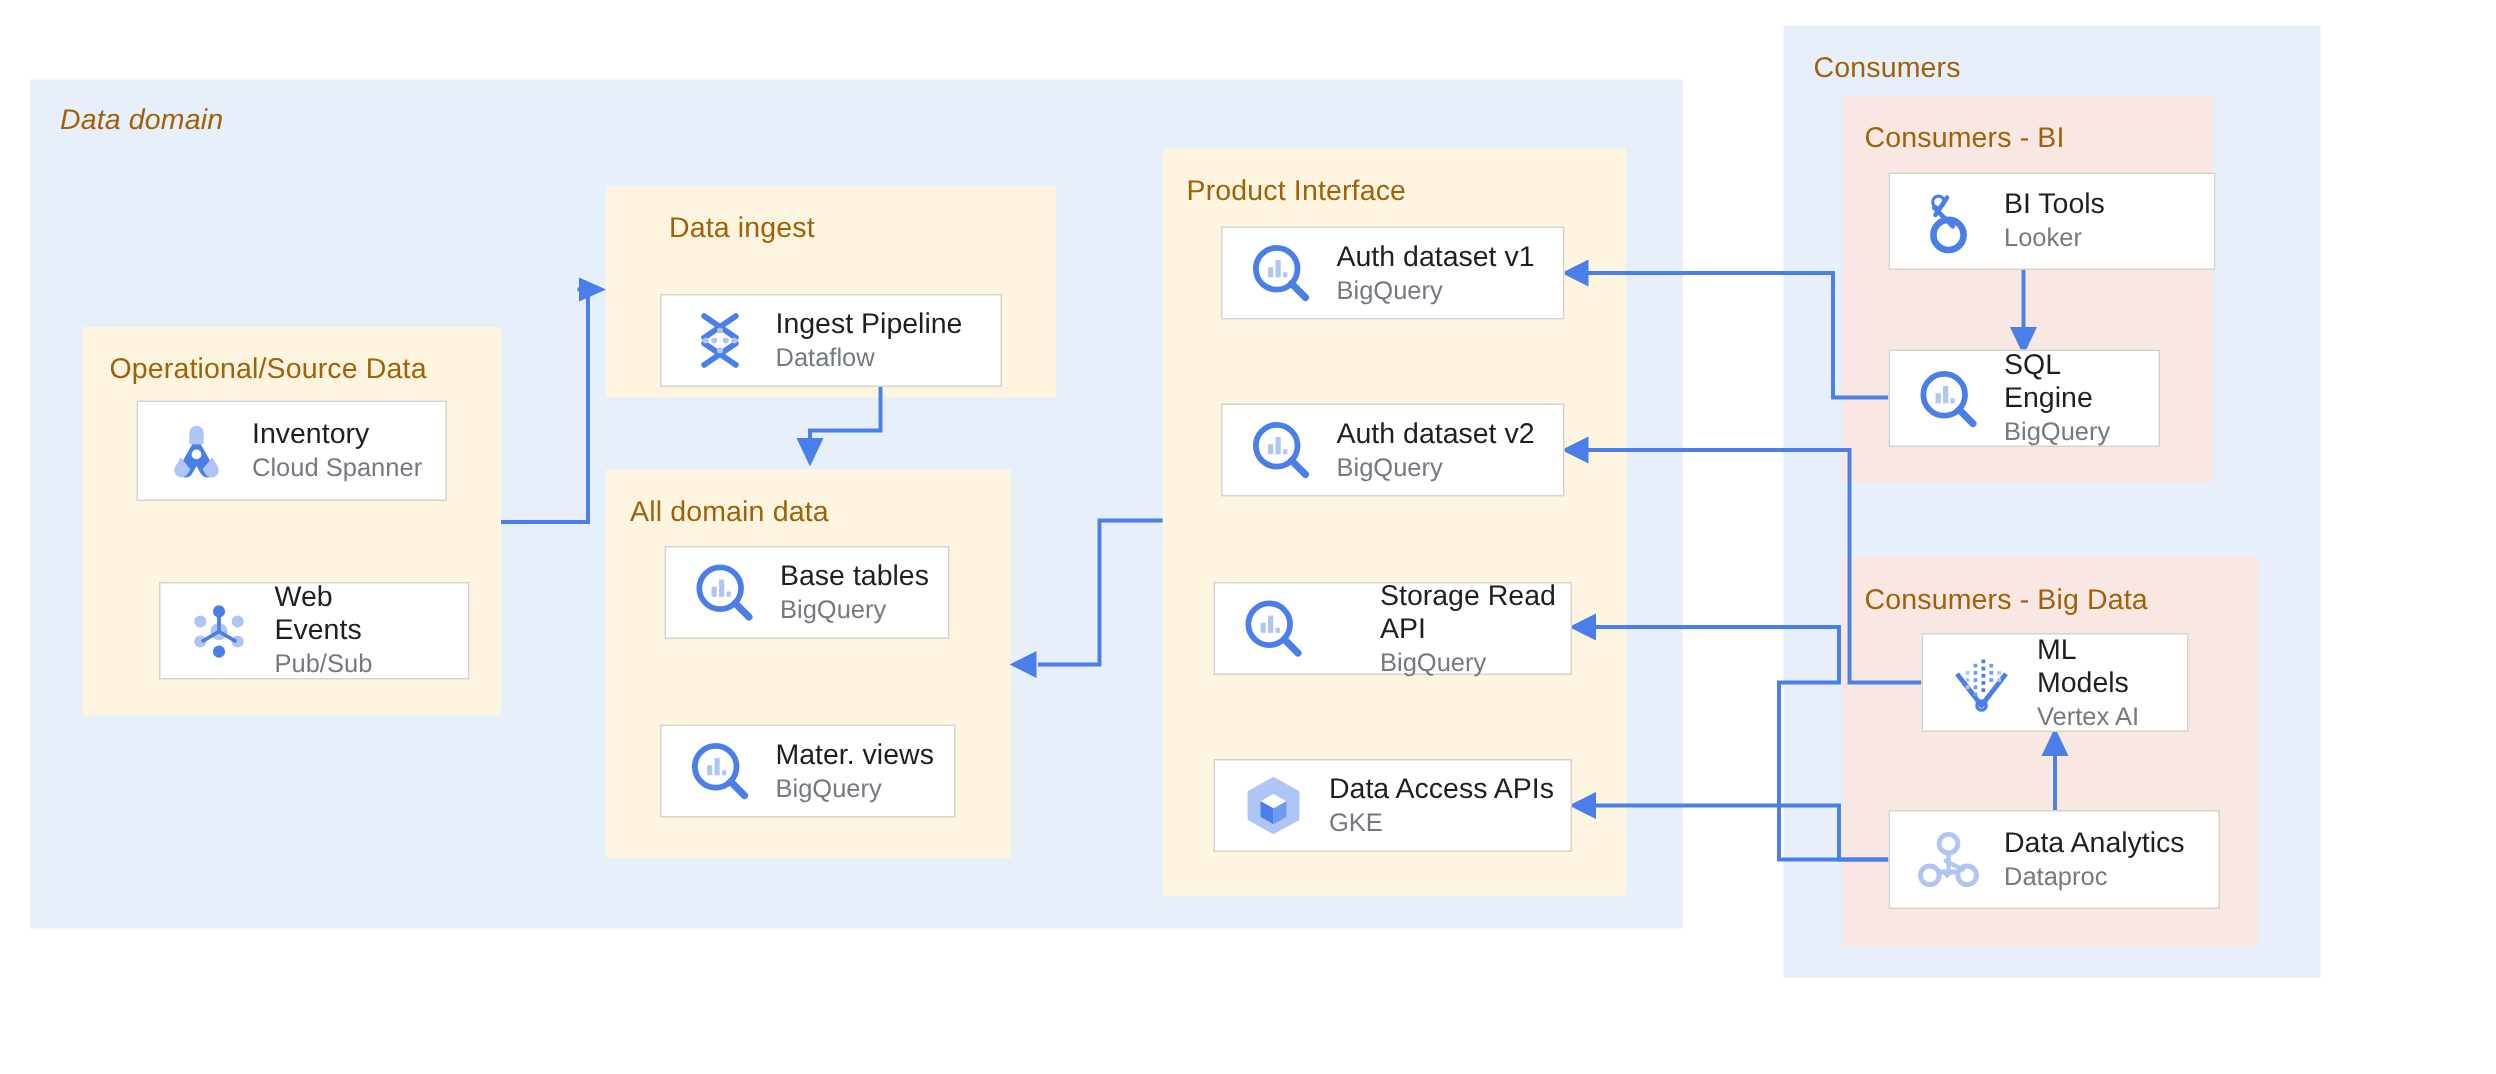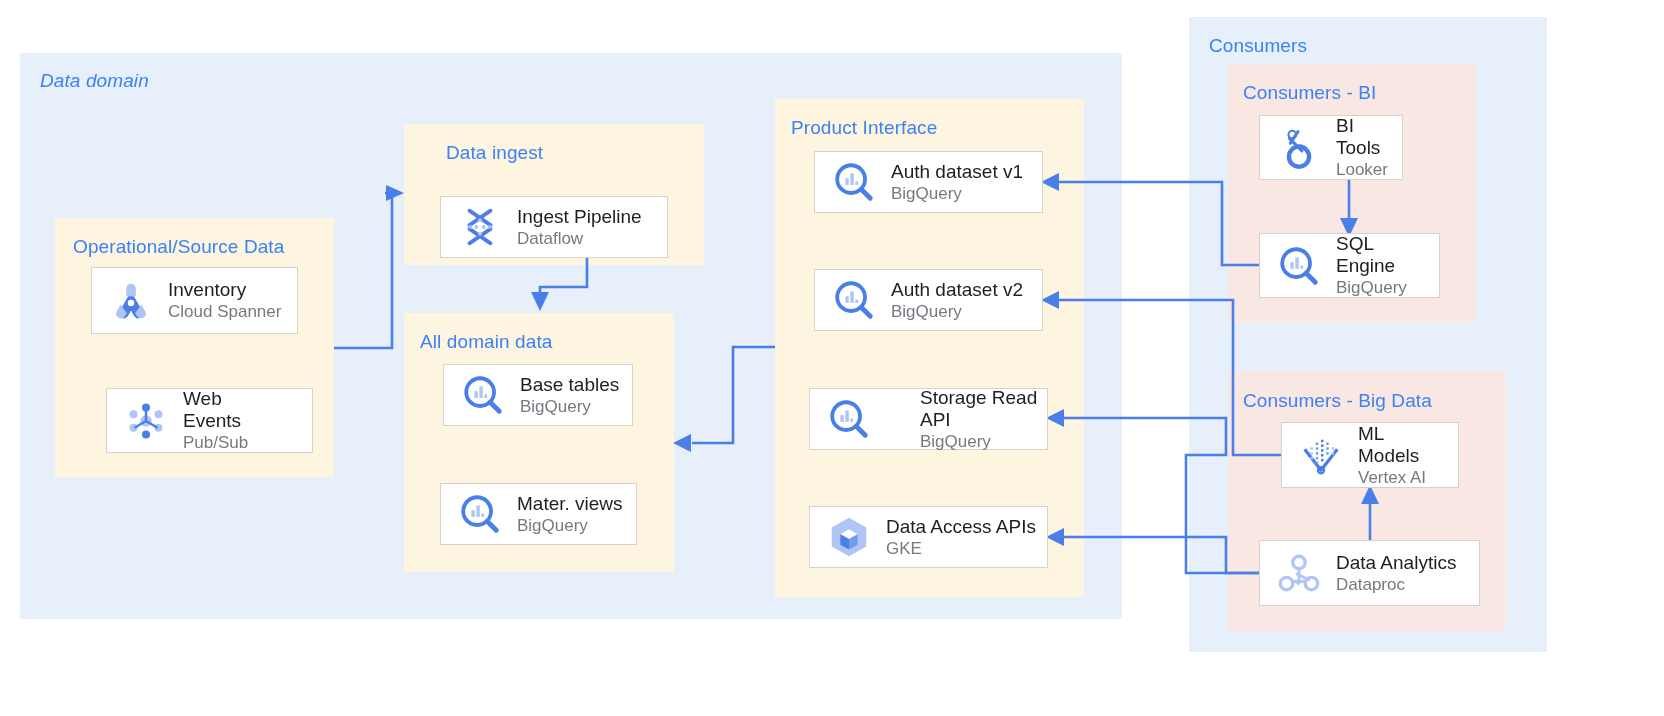--- a/index.html
+++ b/index.html
@@ -22,21 +22,21 @@
   .group {
     position: absolute;
     box-sizing: border-box;
   }
   .grp-blue   { background: #e6effa; }
   .grp-yellow { background: #fdf5e0; }
   .grp-pink   { background: #f9e7e4; }
   .grp-label {
     position: absolute;
     font-size: 19px;
-    color: #3b82f6;
+    color: #a16207;
     letter-spacing: .1px;
     white-space: nowrap;
   }
   
   .node {
     position: absolute;
     box-sizing: border-box;
     background: #ffffff;
     border: 1px solid #d6d3cb;
     display: flex;
@@ -262,21 +262,21 @@
       <path d="M24 16 L33 21 L24 26 L15 21 Z" fill="#ffffff"></path>
       <path d="M15 21 L24 26 L24 37 L15 32 Z" fill="#4a7ee8"></path>
       <path d="M33 21 L24 26 L24 37 L33 32 Z" fill="#6f9bec"></path>
     </svg>
     <div class="txt">
       <div class="title">Data Access APIs</div>
       <div class="sub">GKE</div>
     </div>
   </div>
 
-  <div class="node" style="left:1259px; top:115px; width:144px; height:65px;">
+  <div class="node" style="left:1259px; top:115px; width:218px; height:65px;">
     <svg class="ico" viewBox="0 0 48 48">
       <circle cx="17" cy="10" r="4" fill="none" stroke="#4a7ee8" stroke-width="2.2"></circle>
       <path d="M14 14 L27 27" stroke="#4a7ee8" stroke-width="3.2" stroke-linecap="round"></path>
       <path d="M23 7 L15 19" stroke="#4a7ee8" stroke-width="3.2" stroke-linecap="round"></path>
       <circle cx="24" cy="33" r="10.5" fill="none" stroke="#4a7ee8" stroke-width="4.6"></circle>
     </svg>
     <div class="txt">
       <div class="title">BI Tools</div>
       <div class="sub">Looker</div>
     </div>

